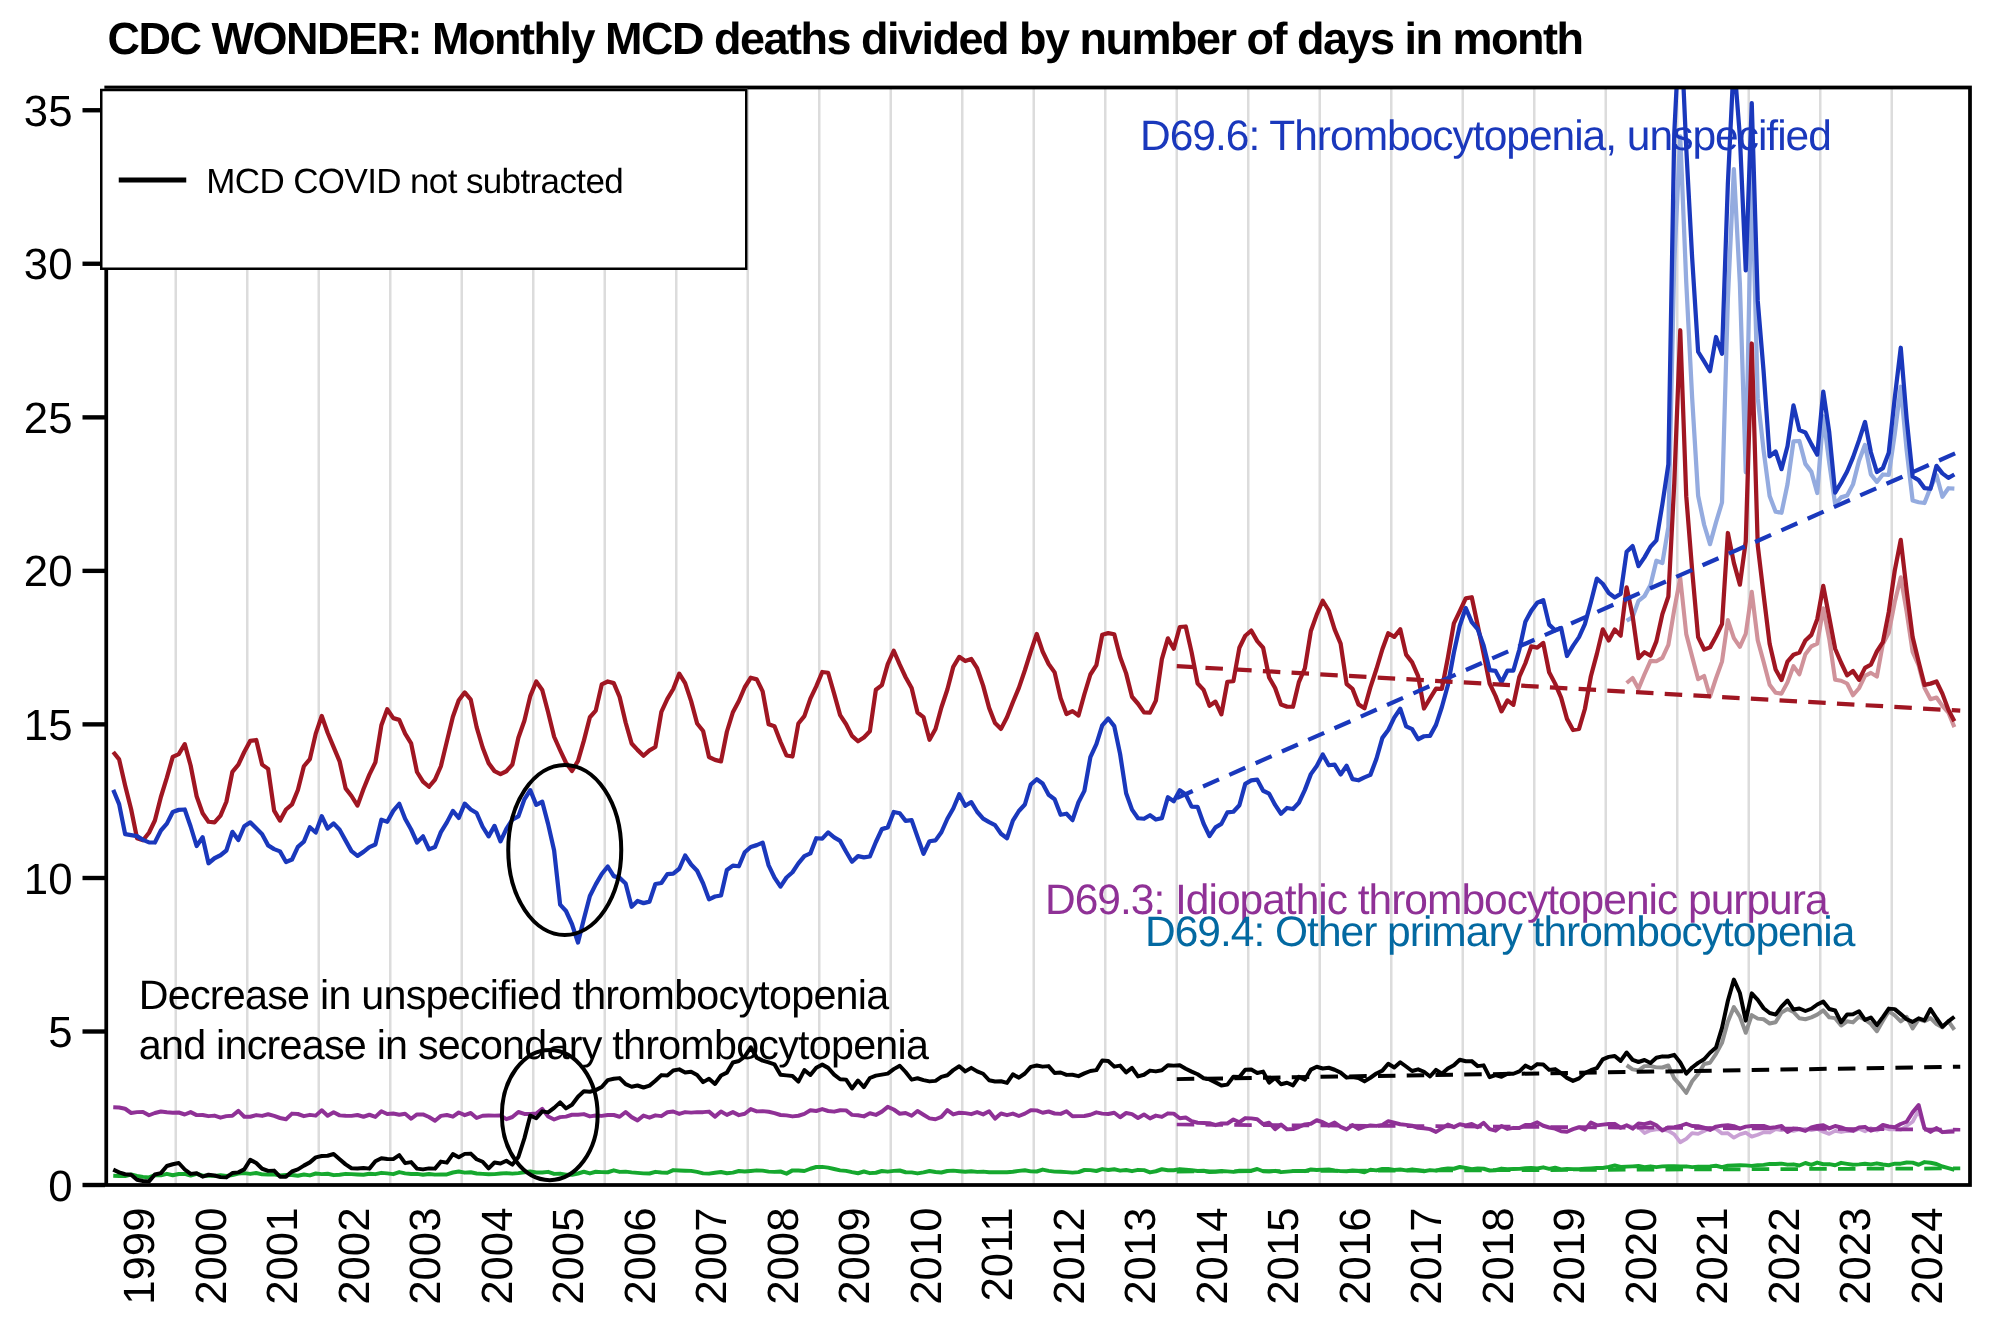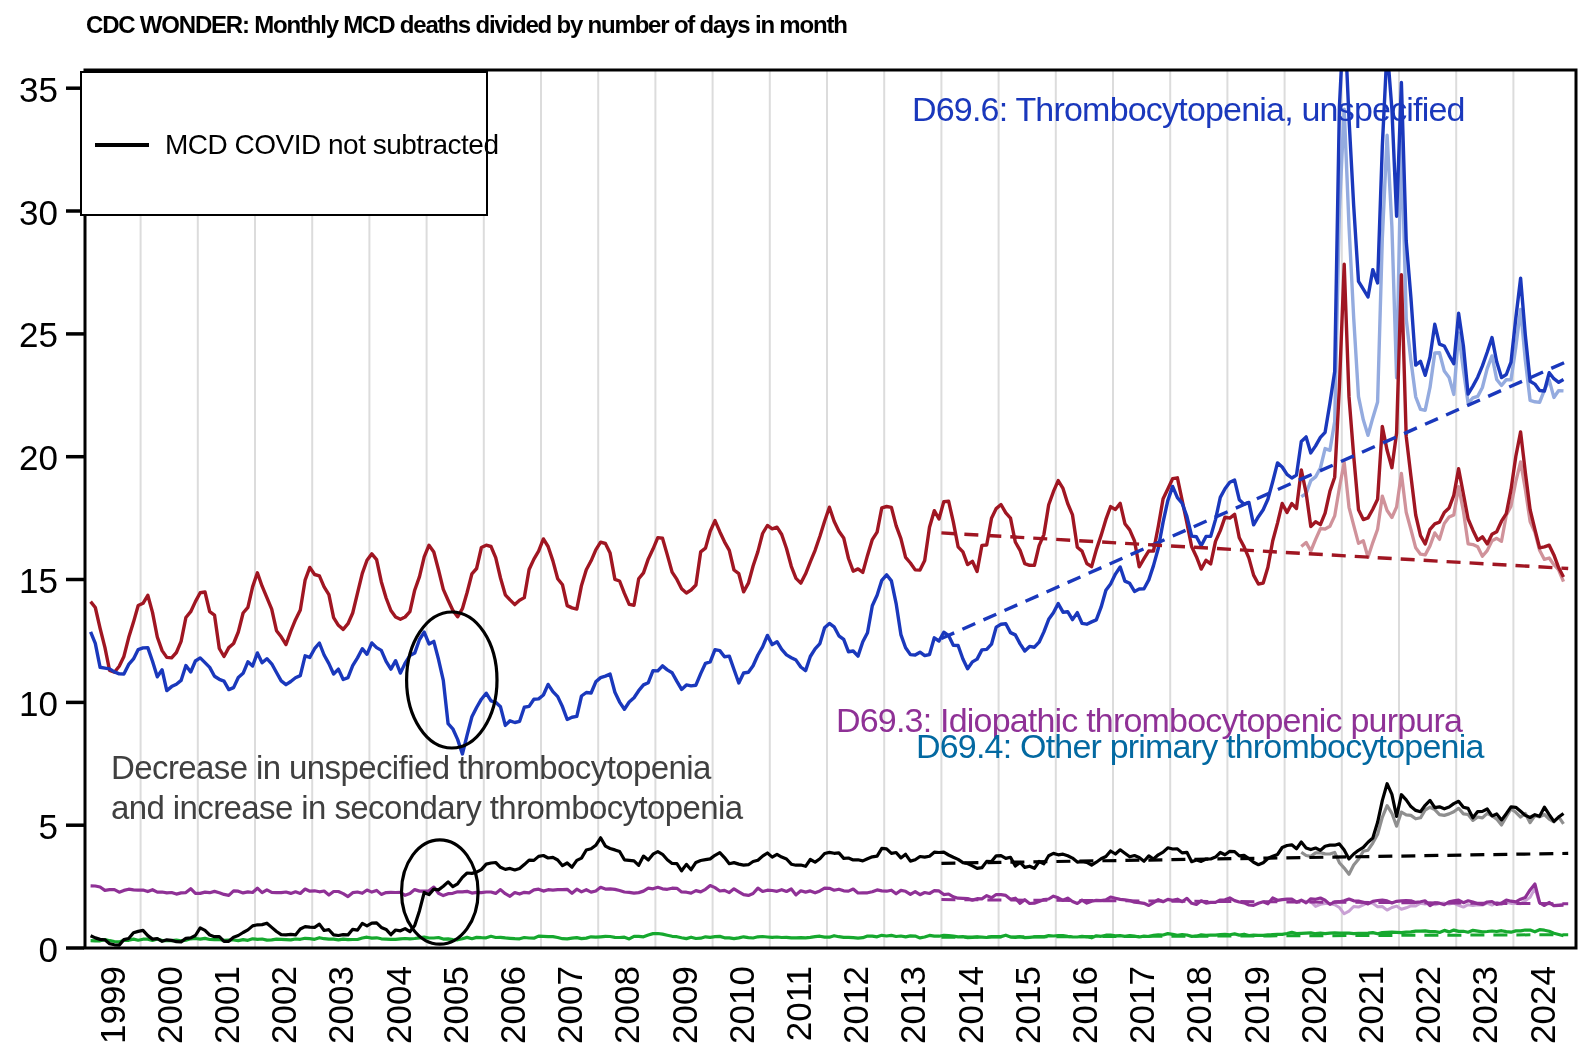--- a/index.html
+++ b/index.html
@@ -1,30 +1,30 @@
 <!DOCTYPE html>
 <html><head>
 <meta charset="utf-8">
 <style>
   html,body{margin:0;padding:0;background:#fff;}
   .fig{position:relative;width:1596px;height:1064px;background:#fff;overflow:hidden;
        font-family:"Liberation Sans",sans-serif;}
   .fig svg.canvas{position:absolute;left:0;top:0;}
-  .title{position:absolute;left:86px;top:13px;font-size:24px;font-weight:bold;
+  .title{position:absolute;left:86px;top:13px;font-size:36px;font-weight:bold;
          letter-spacing:-1.2px;color:#000;white-space:nowrap;line-height:1;}
-  .legend{position:absolute;left:80px;top:71px;width:408px;height:145px;
+  .legend{position:absolute;left:80px;top:71px;width:518px;height:145px;
           background:#fff;border:2.5px solid #000;box-sizing:border-box;
           display:flex;flex-direction:column;justify-content:center;padding:4px 0 2px 12px;}
   .legend-row{display:flex;align-items:center;height:42px;}
   .legend-sample{width:56px;display:inline-block;flex:0 0 56px;}
   .legend-label{margin-left:15px;font-size:28px;letter-spacing:-0.5px;color:#000;
                 white-space:nowrap;line-height:1;}
   .ann{position:absolute;font-size:34px;letter-spacing:-0.8px;white-space:nowrap;line-height:1;}
-  .notes{position:absolute;left:111px;top:748px;font-size:33px;letter-spacing:-0.6px;
-         color:#404040;line-height:40px;white-space:nowrap;}
+  .notes{position:absolute;left:111px;top:776px;font-size:33px;letter-spacing:-0.6px;
+         color:#000000;line-height:40px;white-space:nowrap;}
 </style>
 </head>
 <body>
 
 <div class="fig">
   <svg class="canvas" id="plot-canvas" width="1596" height="1064">
       <defs>
         <clipPath id="plotclip">
           <rect x="85" y="69" width="1491" height="879"></rect>
         </clipPath>

